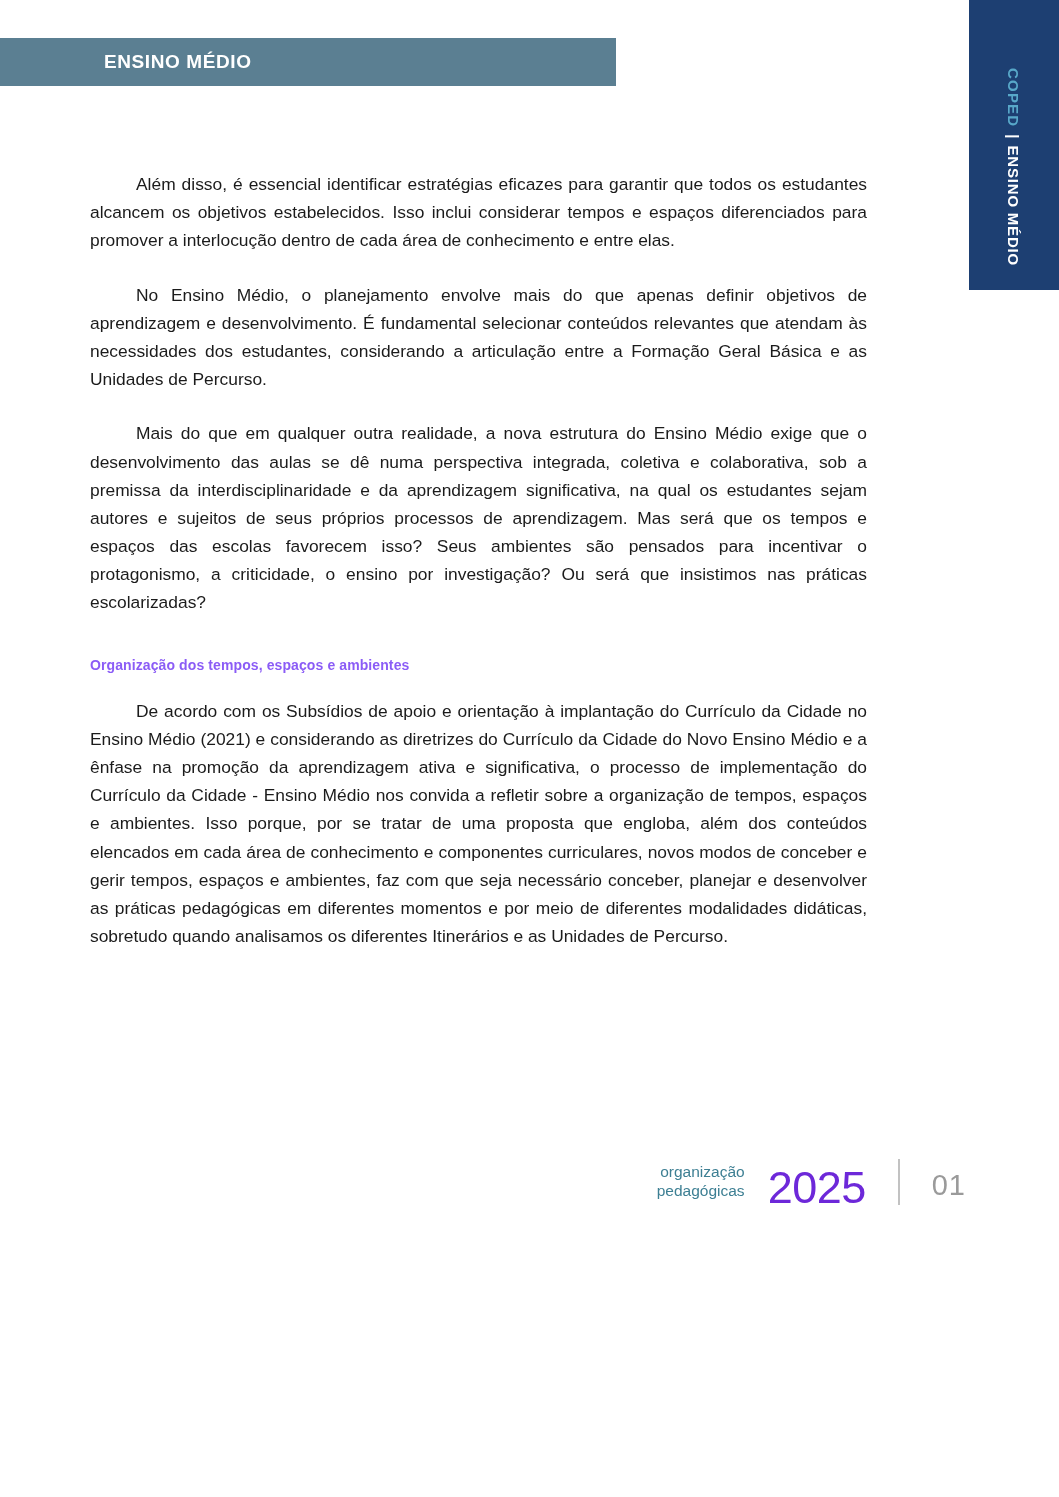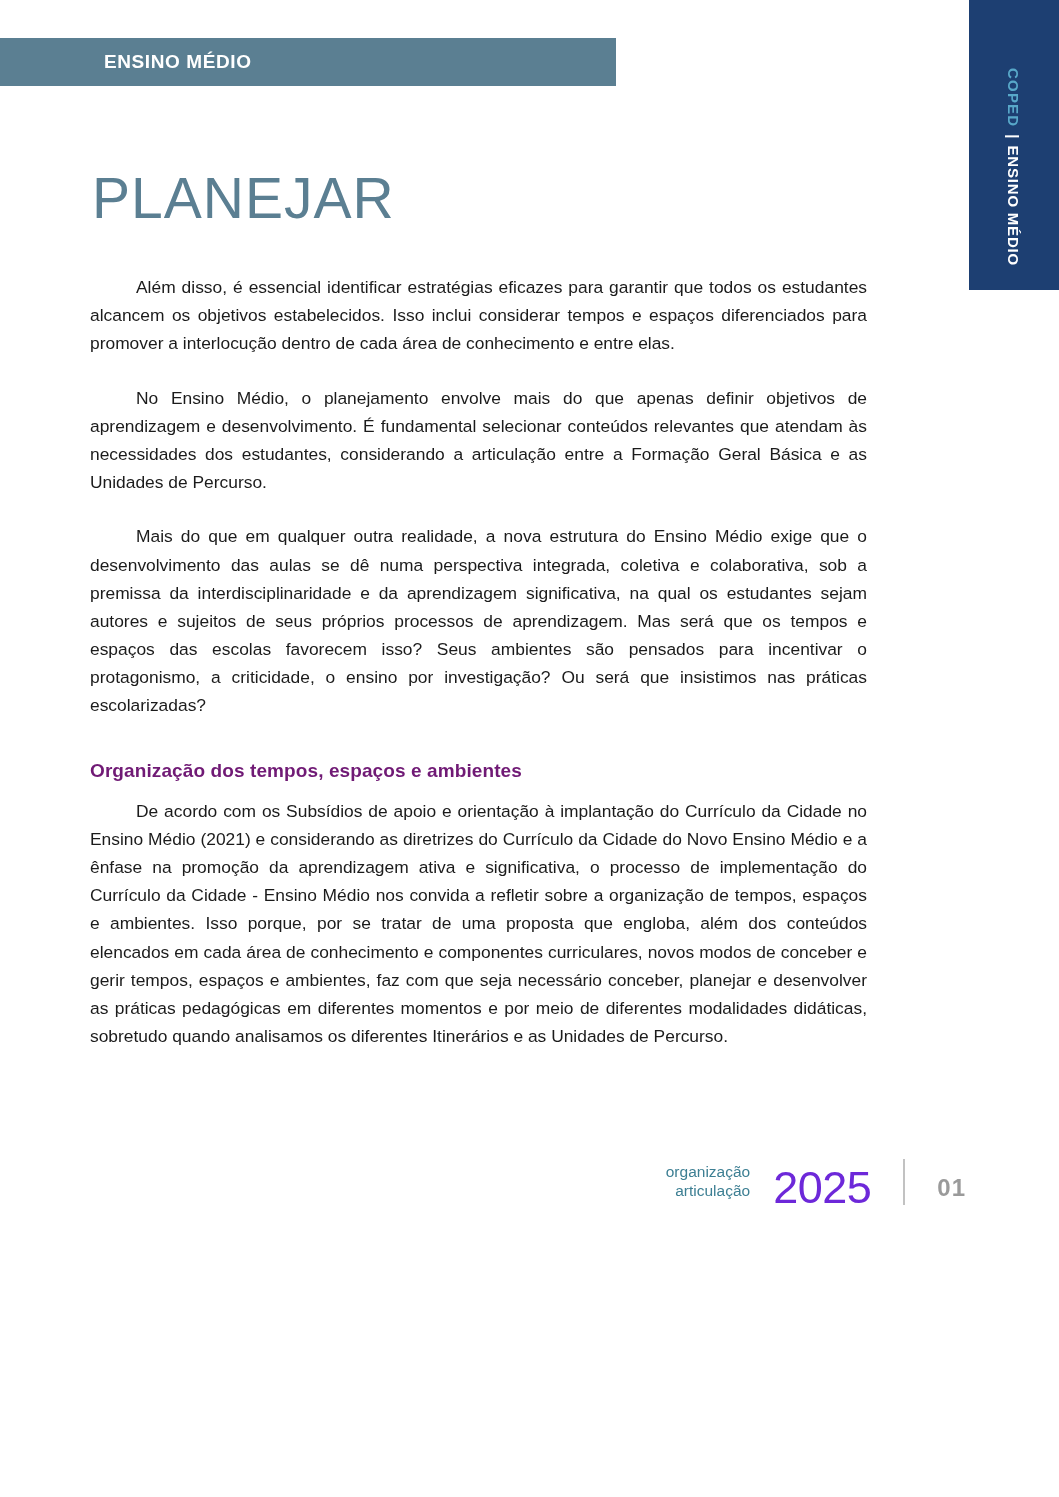--- a/index.html
+++ b/index.html
@@ -101,24 +101,24 @@
     font-size: 17.4px;
     line-height: 1.62;
     text-align: justify;
     color: #1b1b1b;
     text-indent: 46px;
   }
   p.body-par.last {
     margin-bottom: 16px;
   }
   h2.subhead {
-    font-size: 19px;
-    font-weight: bold;
-    color: #701a75;
-    margin: 40px 0 15px 0;
+    font-size: 14px;
+    font-weight: bold;
+    color: #8b5cf6;
+    margin: 40px 0 24px 0;
     letter-spacing: 0.1px;
   }
 
   
   .footer {
     position: absolute;
     right: 93px;
     bottom: 60px;
     display: flex;
     align-items: flex-end;
@@ -143,23 +143,23 @@
     line-height: 0.92;
     letter-spacing: -0.5px;
   }
   .footer .divider {
     width: 2px;
     height: 46px;
     background: #c2c2c2;
     margin: 0 16px 3px 16px;
   }
   .footer .pagenum {
-    font-size: 24px;
+    font-size: 29px;
     color: #9a9a9a;
-    font-weight: bold;
+    font-weight: normal;
     letter-spacing: 1px;
     padding-bottom: 6px;
   }
 </style>
 </head>
 <body>
 
 <div class="page">
 
   <div class="header-banner">
@@ -168,34 +168,33 @@
 
   <div class="side-tab">
     <div class="side-tab-inner">
       <span class="coped">COPED</span>
       <span class="sep">|</span>
       <span class="em">ENSINO MÉDIO</span>
     </div>
   </div>
 
   <div class="content">
-    <h1 class="title">PLANEJAR</h1>
 
     <p class="body-par">Além disso, é essencial identificar estratégias eficazes para garantir que todos os estudantes alcancem os objetivos estabelecidos. Isso inclui considerar tempos e espaços diferenciados para promover a interlocução dentro de cada área de conhecimento e entre elas.</p>
     <p class="body-par">No Ensino Médio, o planejamento envolve mais do que apenas definir objetivos de aprendizagem e desenvolvimento. É fundamental selecionar conteúdos relevantes que atendam às necessidades dos estudantes, considerando a articulação entre a Formação Geral Básica e as Unidades de Percurso.</p>
     <p class="body-par">Mais do que em qualquer outra realidade, a nova estrutura do Ensino Médio exige que o desenvolvimento das aulas se dê numa perspectiva integrada, coletiva e colaborativa, sob a premissa da interdisciplinaridade e da aprendizagem significativa, na qual os estudantes sejam autores e sujeitos de seus próprios processos de aprendizagem. Mas será que os tempos e espaços das escolas favorecem isso? Seus ambientes são pensados para incentivar o protagonismo, a criticidade, o ensino por investigação? Ou será que insistimos nas práticas escolarizadas?</p>
 
     <h2 class="subhead">Organização dos tempos, espaços e ambientes</h2>
 
     <p class="body-par last">De acordo com os Subsídios de apoio e orientação à implantação do Currículo da Cidade no Ensino Médio (2021) e considerando as diretrizes do Currículo da Cidade do Novo Ensino Médio e a ênfase na promoção da aprendizagem ativa e significativa, o processo de implementação do Currículo da Cidade - Ensino Médio nos convida a refletir sobre a organização de tempos, espaços e ambientes. Isso porque, por se tratar de uma proposta que engloba, além dos conteúdos elencados em cada área de conhecimento e componentes curriculares, novos modos de conceber e gerir tempos, espaços e ambientes, faz com que seja necessário conceber, planejar e desenvolver as práticas pedagógicas em diferentes momentos e por meio de diferentes modalidades didáticas, sobretudo quando analisamos os diferentes Itinerários e as Unidades de Percurso.</p>
   </div>
 
   <div class="footer">
     <div class="org-block">
       <span>organização</span>
-      <span>articulação</span>
+      <span>pedagógicas</span>
     </div>
     <div class="year">2025</div>
     <div class="divider"></div>
     <div class="pagenum">01</div>
   </div>
 
 </div>
 
 </body></html>

